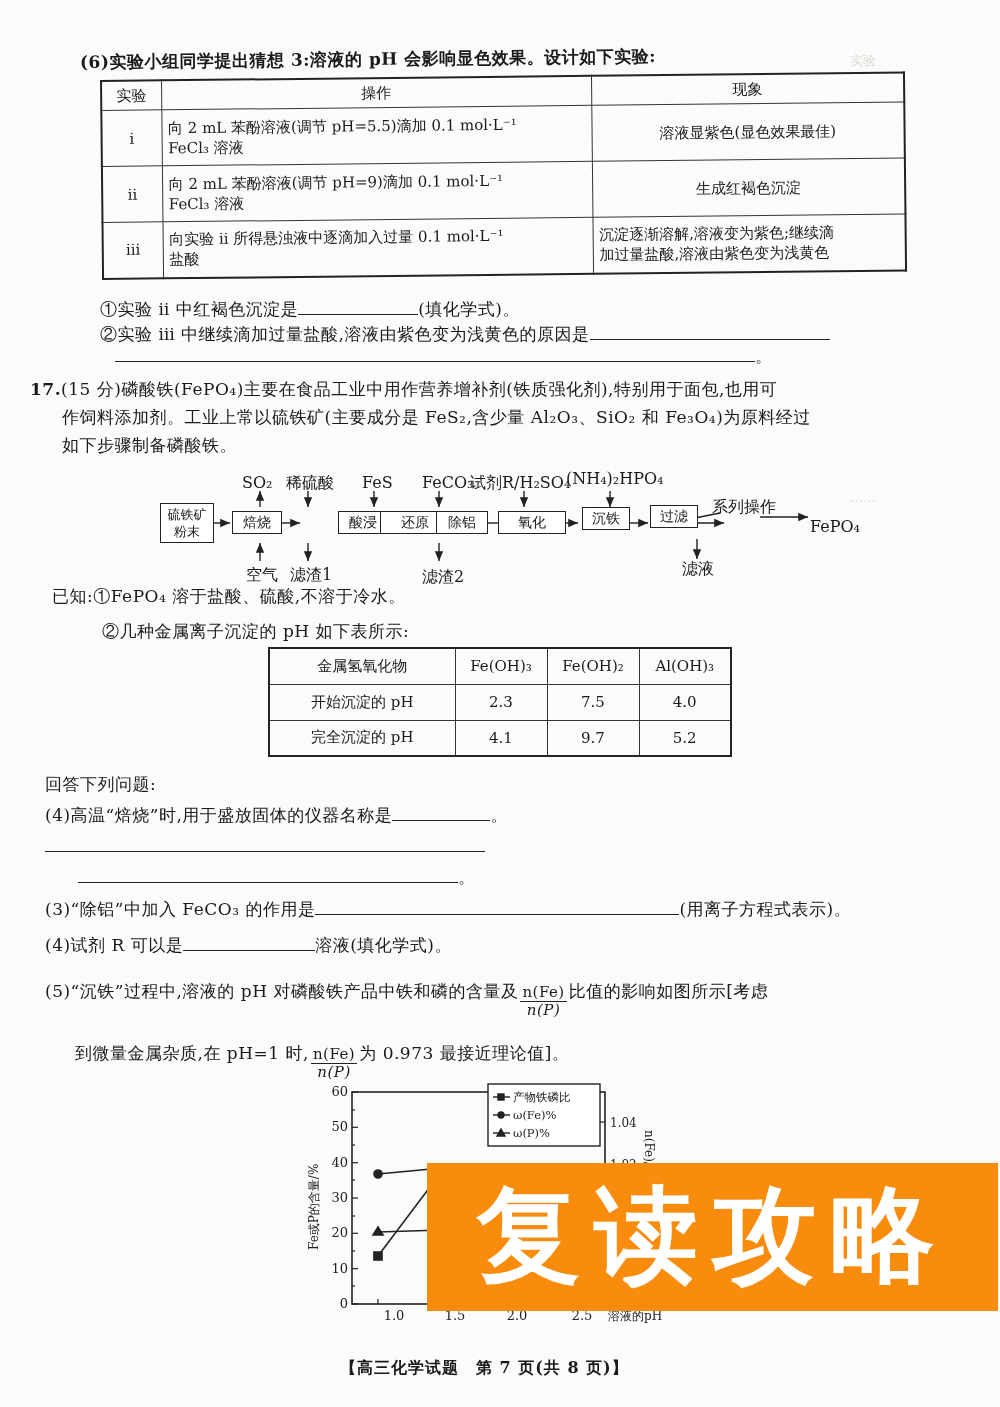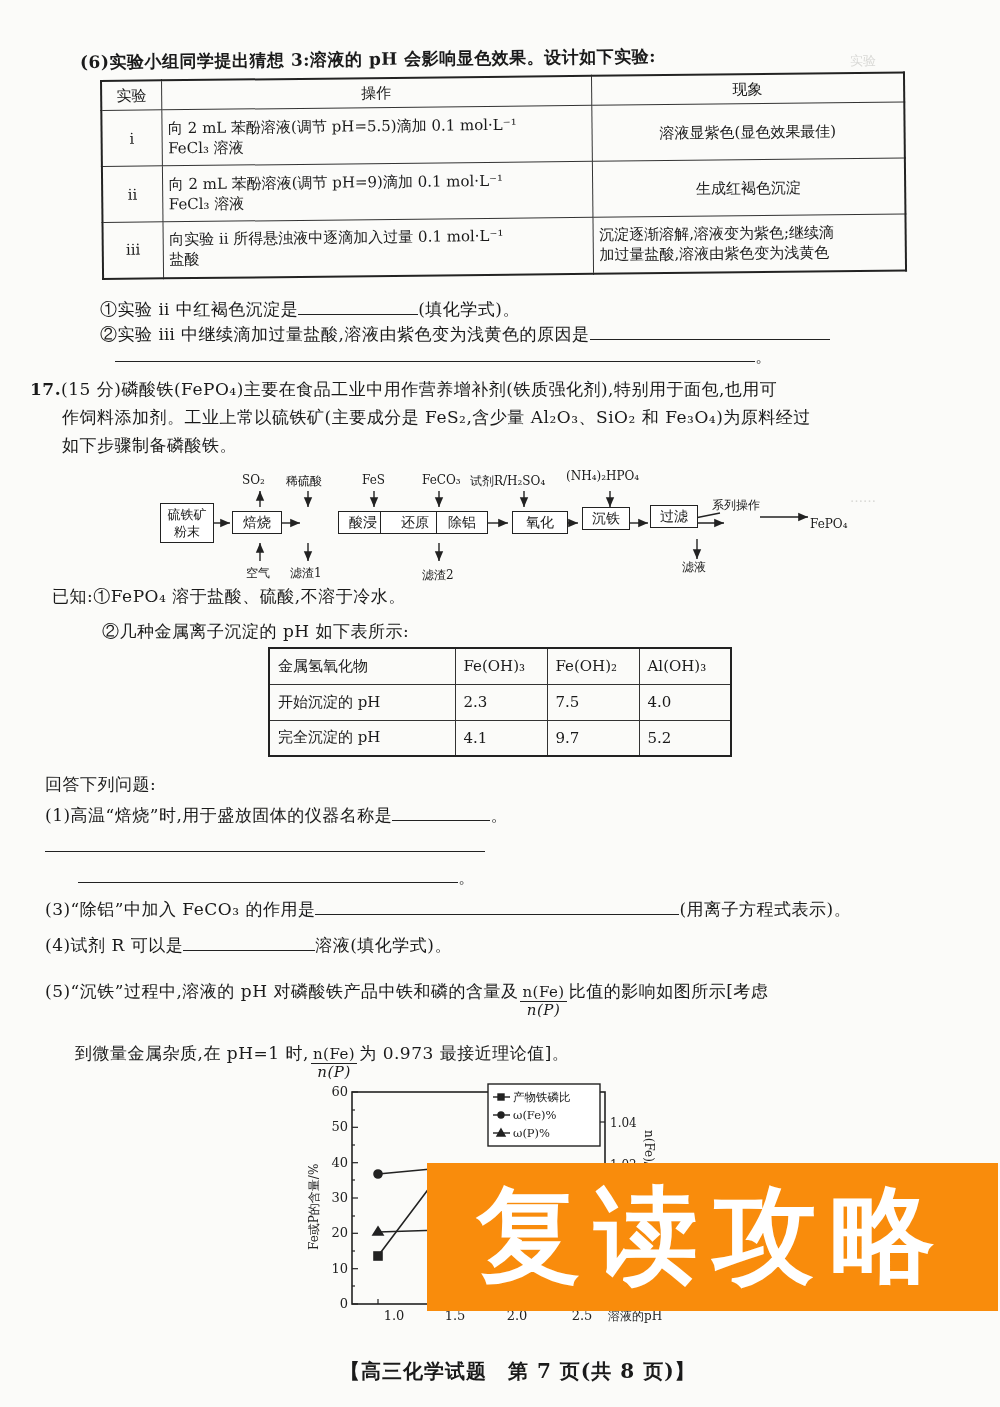--- a/index.html
+++ b/index.html
@@ -14,40 +14,40 @@
     .exp-table td, .exp-table th { border: 1.3px solid #333; font-size: 15px; font-weight: normal; padding: 4px 6px; vertical-align: middle; line-height: 20px; }
     .exp-table th { height: 26px; }
     .exp-table .c1 { width: 60px; text-align: center; }
     .exp-table .c2 { width: 430px; text-align: left; }
     .exp-table .c3 { text-align: center; }
 
     
     .flow { position: absolute; left: 150px; top: 465px; width: 680px; height: 125px; }
     .box { position: absolute; border: 1.5px solid #222; background: #fff; font-size: 14px; text-align: center; line-height: 17px; padding: 2px 3px; }
     .flow svg { position: absolute; left: 0; top: 0; }
-    .flabel { position: absolute; font-size: 12px; white-space: nowrap; }
+    .flabel { position: absolute; font-size: 16px; white-space: nowrap; }
 
     
     .ph-table { position: absolute; left: 268px; top: 647px; border: 2px solid #222; border-collapse: collapse; }
-    .ph-table td { border: 1.3px solid #333; font-size: 15px; height: 36px; padding: 4px 8px; }
+    .ph-table td { border: 1.3px solid #333; font-size: 15px; text-align: center; height: 36px; padding: 4px 8px; }
     .ph-table .h0 { width: 186px; }
     .ph-table .hc { width: 92px; }
 
     .frac { display: inline-block; vertical-align: middle; text-align: center; font-size: 15px; line-height: 17px; margin: 0 2px; }
     .frac .num { display: block; border-bottom: 1.2px solid #222; padding: 0 2px; font-style: normal; margin-top: 18px; }
     .frac .den { display: block; padding: 0 2px; }
     .it { font-style: italic; }
 
     .chart { position: absolute; left: 300px; top: 1080px; width: 420px; height: 250px; }
     .chart svg text { font-family: "DejaVu Serif", serif; }
 
     .overlay { position: absolute; left: 427px; top: 1163px; width: 571px; height: 148px; background: #f98c0c; display: flex; align-items: center; justify-content: center; }
     .overlay span { color: #ffffff; font-family: "DejaVu Sans", sans-serif; font-size: 104px; letter-spacing: 14px; font-weight: bold; }
 
-    .footer { position: absolute; left: 340px; top: 1358px; font-size: 20px; font-weight: bold; letter-spacing: 1px; }
+    .footer { position: absolute; left: 340px; top: 1358px; font-size: 16px; font-weight: bold; letter-spacing: 1px; }
     .ghost { position: absolute; color: #d9d9d6; font-size: 13px; }
   </style>
 </head>
 <body>
 
 <div class="page">
 
   <div class="ghost" style="left:850px;top:52px;">实验</div>
   <div class="ghost" style="left:850px;top:490px;">……</div>
 
@@ -138,21 +138,21 @@
       </g>
     </svg>
     <div class="box" style="left:10px;top:38px;width:54px;height:40px;font-size:13px;line-height:17px;">
       <div>硫铁矿</div>
       <div>粉末</div>
     </div>
     <div class="box" style="left:82px;top:46px;width:50px;">焙烧</div>
     <div class="box" style="left:152px;top:46px;width:50px;margin-left:36px;">酸浸</div>
     <div class="box" style="left:230px;top:46px;width:70px;">还原</div>
     <div class="box" style="left:286px;top:46px;width:52px;">除铝</div>
-    <div class="box" style="left:362px;top:46px;width:56px;">氧化</div>
+    <div class="box" style="left:348px;top:46px;width:68px;">氧化</div>
     <div class="box" style="left:432px;top:42px;width:48px;">沉铁</div>
     <div class="box" style="left:500px;top:40px;width:48px;">过滤</div>
 
     <div class="flabel" style="left:92px;top:8px;">SO₂</div>
     <div class="flabel" style="left:136px;top:8px;">稀硫酸</div>
     <div class="flabel" style="left:212px;top:8px;">FeS</div>
     <div class="flabel" style="left:272px;top:8px;">FeCO₃</div>
     <div class="flabel" style="left:320px;top:8px;">试剂R/H₂SO₄</div>
     <div class="flabel" style="left:416px;top:4px;text-align:center;">(NH₄)₂HPO₄</div>
     <div class="flabel" style="left:96px;top:100px;">空气</div>
@@ -185,21 +185,21 @@
       <td>4.1</td>
       <td>9.7</td>
       <td>5.2</td>
     </tr>
   </tbody>
     </table>
 
   <div class="line" style="left:45px;top:773px;">回答下列问题:</div>
 
   <div class="line" style="left:45px;top:804px;">
-    <span>(1)高温“焙烧”时,用于盛放固体的仪器名称是</span><span class="blank" style="width:98px;"></span><span>。</span>
+    <span>(4)高温“焙烧”时,用于盛放固体的仪器名称是</span><span class="blank" style="width:98px;"></span><span>。</span>
   </div>
   <div class="line" style="left:45px;top:835px;">
     <span class="blank" style="width:440px;"></span>
   </div>
   <div class="line" style="left:78px;top:866px;">
     <span class="blank" style="width:380px;"></span><span>。</span>
   </div>
   <div class="line" style="left:45px;top:898px;">
     <span>(3)“除铝”中加入 FeCO₃ 的作用是</span><span class="blank" style="width:364px;"></span><span>(用离子方程式表示)。</span>
   </div>

